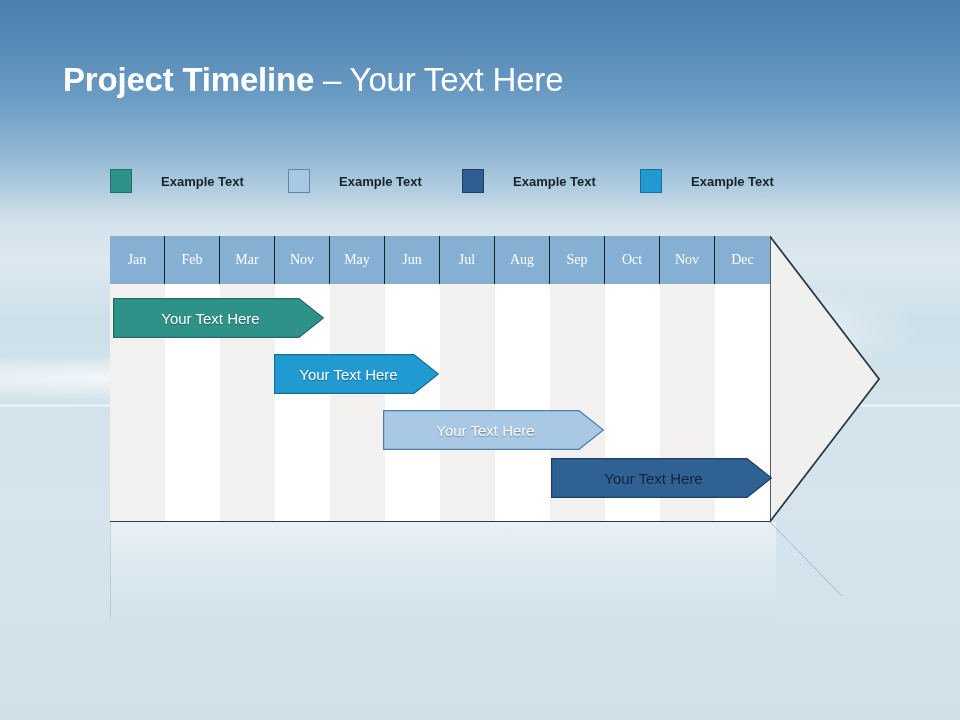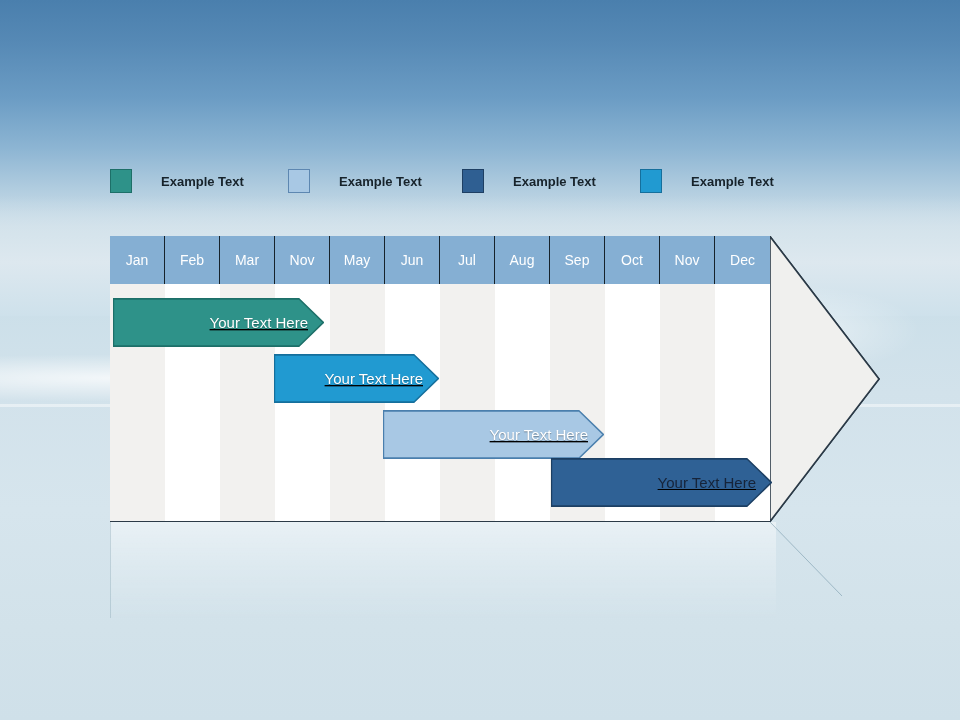--- a/index.html
+++ b/index.html
@@ -132,20 +132,21 @@
     width: 770px; height: 286px;
   }
   
   .months {
     position: absolute;
     left: 0;
     top: 0;
     width: 660px;
     height: 47px;
     display: flex;
+    font-family: Liberation Serif, serif;
   }
   .month-cell {
     width: 55px;
     height: 48px;
     background: #85afd3;
     border-right: 1px solid #17232b;
     box-sizing: border-box;
     color: #ffffff;
     font-size: 14px;
     display: flex;
@@ -169,26 +170,25 @@
     box-sizing: border-box;
   }
   .col.odd  { background: #f2f1ef; }
   .col.even { background: #ffffff; }
 
   
   .bar {
     position: absolute;
     display: flex;
     align-items: center;
-    justify-content: flex-end;
+    justify-content: center;
     box-sizing: border-box;
-    height: 49px;
+    height: 40px;
     font-size: 15px;
     white-space: nowrap;
-    text-decoration: underline;
   }
   .bar .bar-label {
     position: relative;
     z-index: 2;
     padding-right: 16px;
   }
   .bar svg {
     position: absolute;
     left: 0; top: 0;
     width: 100%; height: 100%;
@@ -228,20 +228,23 @@
 
 <div id="slide">
 
   <div class="bg-sky"></div>
   <div class="bg-sea"></div>
   <div class="bg-haze"></div>
   <div class="bg-surf"></div>
   <div class="bg-surf2"></div>
   <div class="bg-horizon"></div>
 
+  <div class="title">
+    <span class="strong">Project Timeline</span><span class="light"> – Your Text Here</span>
+  </div>
 
   <div class="legend">
     <div class="legend-item" style="left:0px">
       <span class="legend-swatch" style="background:#2e9289;border-color:#1d6f68"></span>
       <span class="legend-label">Example Text</span>
     </div>
     <div class="legend-item" style="left:178px">
       <span class="legend-swatch" style="background:#a8c8e4;border-color:#5d87b1"></span>
       <span class="legend-label">Example Text</span>
     </div>

